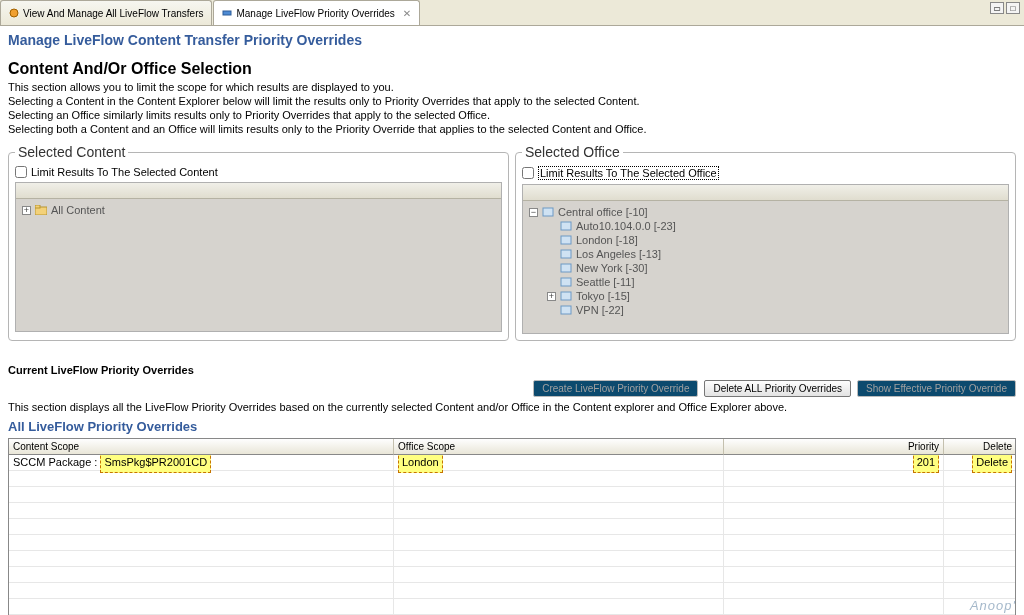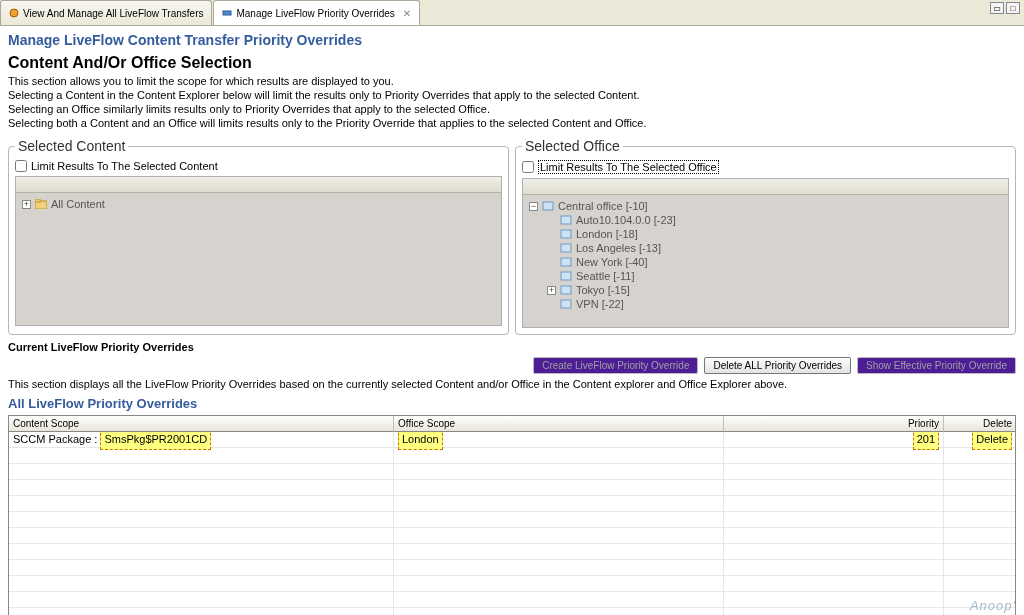--- a/index.html
+++ b/index.html
@@ -56,21 +56,21 @@
   }
   .main {
     padding: 4px 8px;
     height: calc(615px - 18px);
     overflow: hidden;
   }
   .page-title {
     color: #355c9c;
     font-size: 14px;
     font-weight: bold;
-    margin: 2px 0 6px 0;
+    margin: 2px 0 12px 0;
   }
   .section-header {
     font-size: 16px;
     font-weight: bold;
     margin-bottom: 2px;
   }
   .intro-text { font-size: 11px; line-height: 14px; margin-bottom: 8px; }
   .intro-text div { white-space: nowrap; }
   .two-col {
     display: flex;
@@ -131,40 +131,40 @@
     border: 1px solid #888;
     background: #fff;
     font-size: 9px; line-height: 7px;
     text-align: center;
     color: #444;
   }
   .node-icon { width: 12px; height: 10px; display: inline-block; }
   .mid-label {
     font-weight: bold;
     font-size: 11px;
-    margin: 6px 0 2px 0;
+    margin: 23px 0 2px 0;
   }
   .btn-row {
     display: flex;
     justify-content: flex-end;
     gap: 6px;
     margin: 4px 0;
   }
   .btn {
     font-size: 10px;
     padding: 2px 8px;
     border: 1px solid #777;
     background: linear-gradient(#fdfdfd, #e3e3e3);
     border-radius: 2px;
     cursor: pointer;
     white-space: nowrap;
   }
   .btn.disabled {
     color: #a0a0a0;
-    background: #4c1d95;
+    background: #0c4a6e;
     border-color: #bbb;
     cursor: default;
   }
   .desc-line {
     font-size: 11px;
     margin: 2px 0 6px 0;
   }
   .sub-title {
     color: #355c9c;
     font-size: 13px;
@@ -326,21 +326,21 @@
                 <span class="node-icon"><svg viewBox="0 0 12 10" width="12" height="10">
                     <rect x="1" y="1" width="10" height="8" fill="#cfe2f3" stroke="#6d99c4"></rect>
                   </svg></span>
                 <span>Los Angeles [-13]</span>
               </div>
               <div class="tree-item tree-indent-1">
                 <span style="width:9px;display:inline-block"></span>
                 <span class="node-icon"><svg viewBox="0 0 12 10" width="12" height="10">
                     <rect x="1" y="1" width="10" height="8" fill="#cfe2f3" stroke="#6d99c4"></rect>
                   </svg></span>
-                <span>New York [-40]</span>
+                <span>New York [-30]</span>
               </div>
               <div class="tree-item tree-indent-1">
                 <span style="width:9px;display:inline-block"></span>
                 <span class="node-icon"><svg viewBox="0 0 12 10" width="12" height="10">
                     <rect x="1" y="1" width="10" height="8" fill="#cfe2f3" stroke="#6d99c4"></rect>
                   </svg></span>
                 <span>Seattle [-11]</span>
               </div>
               <div class="tree-item tree-indent-1">
                 <span class="expander">+</span>

